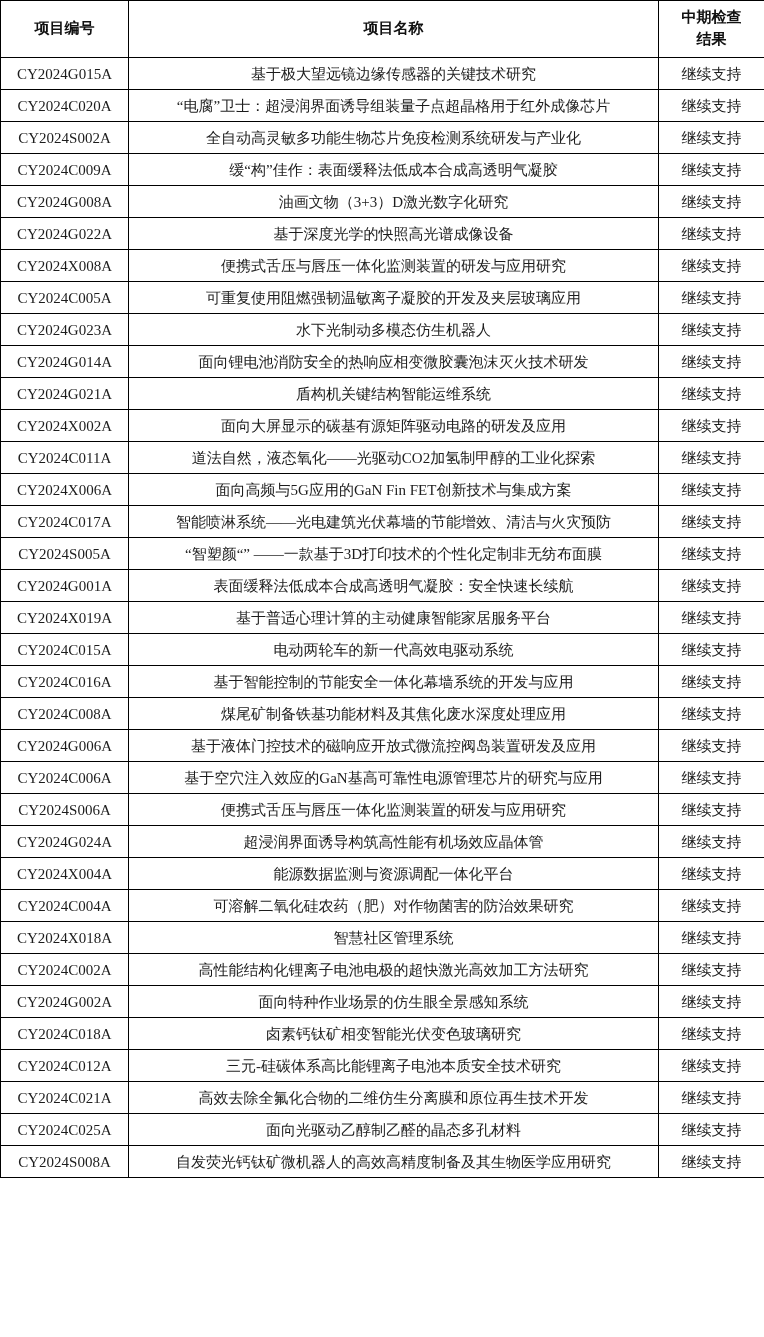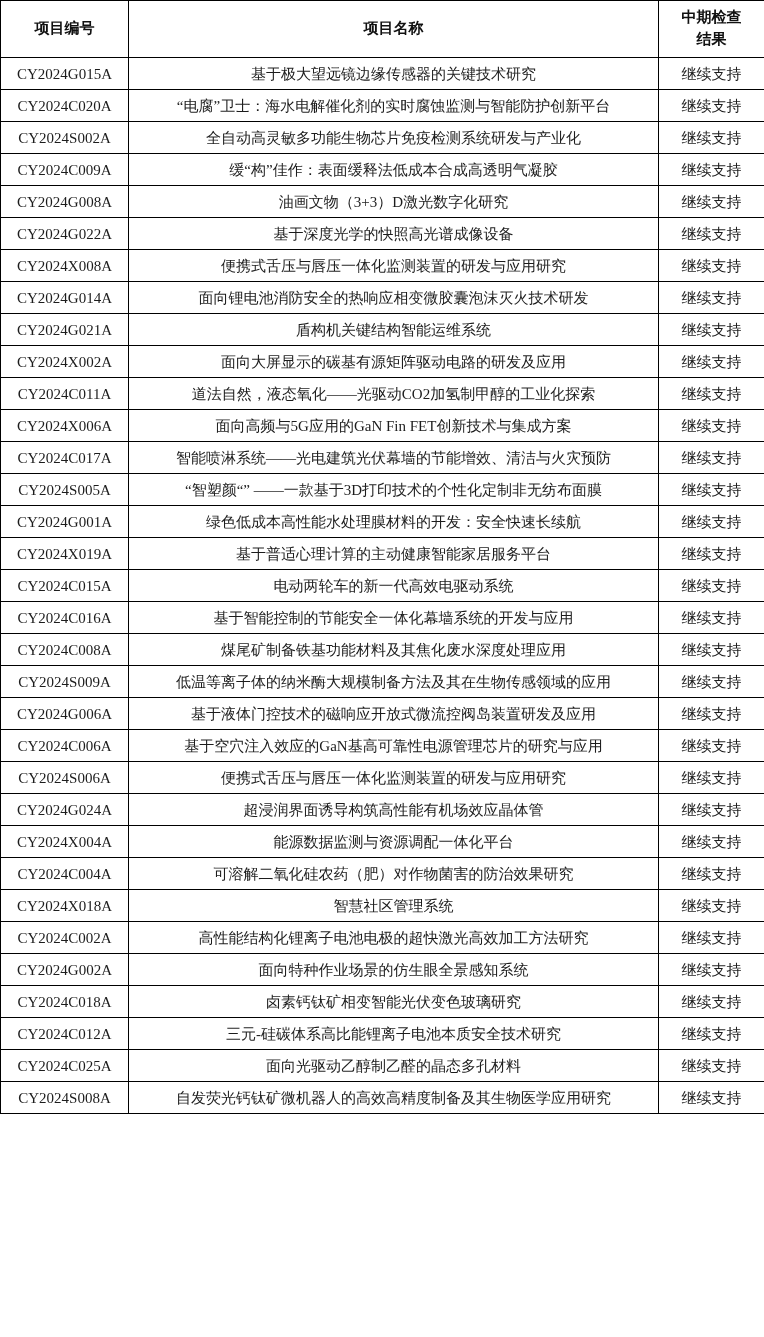--- a/index.html
+++ b/index.html
@@ -76,21 +76,21 @@
     </tr>
   </thead>
   <tbody>
       <tr>
         <td>CY2024G015A</td>
         <td>基于极大望远镜边缘传感器的关键技术研究</td>
         <td>继续支持</td>
       </tr>
       <tr>
         <td>CY2024C020A</td>
-        <td>“电腐”卫士：海水电解催化剂的实时腐蚀监测与智能防护创新平台</td>
+        <td>“电腐”卫士：超浸润界面诱导组装量子点超晶格用于红外成像芯片</td>
         <td>继续支持</td>
       </tr>
       <tr>
         <td>CY2024S002A</td>
         <td>全自动高灵敏多功能生物芯片免疫检测系统研发与产业化</td>
         <td>继续支持</td>
       </tr>
       <tr>
         <td>CY2024C009A</td>
         <td>缓“构”佳作：表面缓释法低成本合成高透明气凝胶</td>
@@ -105,20 +105,30 @@
         <td>CY2024G022A</td>
         <td>基于深度光学的快照高光谱成像设备</td>
         <td>继续支持</td>
       </tr>
       <tr>
         <td>CY2024X008A</td>
         <td>便携式舌压与唇压一体化监测装置的研发与应用研究</td>
         <td>继续支持</td>
       </tr>
       <tr>
+        <td>CY2024C005A</td>
+        <td>可重复使用阻燃强韧温敏离子凝胶的开发及夹层玻璃应用</td>
+        <td>继续支持</td>
+      </tr>
+      <tr>
+        <td>CY2024G023A</td>
+        <td>水下光制动多模态仿生机器人</td>
+        <td>继续支持</td>
+      </tr>
+      <tr>
         <td>CY2024G014A</td>
         <td>面向锂电池消防安全的热响应相变微胶囊泡沫灭火技术研发</td>
         <td>继续支持</td>
       </tr>
       <tr>
         <td>CY2024G021A</td>
         <td>盾构机关键结构智能运维系统</td>
         <td>继续支持</td>
       </tr>
       <tr>
@@ -141,21 +151,21 @@
         <td>智能喷淋系统——光电建筑光伏幕墙的节能增效、清洁与火灾预防</td>
         <td>继续支持</td>
       </tr>
       <tr>
         <td>CY2024S005A</td>
         <td>“智塑颜“” ——一款基于3D打印技术的个性化定制非无纺布面膜</td>
         <td>继续支持</td>
       </tr>
       <tr>
         <td>CY2024G001A</td>
-        <td>绿色低成本高性能水处理膜材料的开发：安全快速长续航</td>
+        <td>表面缓释法低成本合成高透明气凝胶：安全快速长续航</td>
         <td>继续支持</td>
       </tr>
       <tr>
         <td>CY2024X019A</td>
         <td>基于普适心理计算的主动健康智能家居服务平台</td>
         <td>继续支持</td>
       </tr>
       <tr>
         <td>CY2024C015A</td>
         <td>电动两轮车的新一代高效电驱动系统</td>
@@ -165,25 +175,20 @@
         <td>CY2024C016A</td>
         <td>基于智能控制的节能安全一体化幕墙系统的开发与应用</td>
         <td>继续支持</td>
       </tr>
       <tr>
         <td>CY2024C008A</td>
         <td>煤尾矿制备铁基功能材料及其焦化废水深度处理应用</td>
         <td>继续支持</td>
       </tr>
       <tr>
-        <td>CY2024S009A</td>
-        <td>低温等离子体的纳米酶大规模制备方法及其在生物传感领域的应用</td>
-        <td>继续支持</td>
-      </tr>
-      <tr>
         <td>CY2024G006A</td>
         <td>基于液体门控技术的磁响应开放式微流控阀岛装置研发及应用</td>
         <td>继续支持</td>
       </tr>
       <tr>
         <td>CY2024C006A</td>
         <td>基于空穴注入效应的GaN基高可靠性电源管理芯片的研究与应用</td>
         <td>继续支持</td>
       </tr>
       <tr>
@@ -222,20 +227,25 @@
         <td>继续支持</td>
       </tr>
       <tr>
         <td>CY2024C018A</td>
         <td>卤素钙钛矿相变智能光伏变色玻璃研究</td>
         <td>继续支持</td>
       </tr>
       <tr>
         <td>CY2024C012A</td>
         <td>三元-硅碳体系高比能锂离子电池本质安全技术研究</td>
+        <td>继续支持</td>
+      </tr>
+      <tr>
+        <td>CY2024C021A</td>
+        <td>高效去除全氟化合物的二维仿生分离膜和原位再生技术开发</td>
         <td>继续支持</td>
       </tr>
       <tr>
         <td>CY2024C025A</td>
         <td>面向光驱动乙醇制乙醛的晶态多孔材料</td>
         <td>继续支持</td>
       </tr>
       <tr>
         <td>CY2024S008A</td>
         <td>自发荧光钙钛矿微机器人的高效高精度制备及其生物医学应用研究</td>

